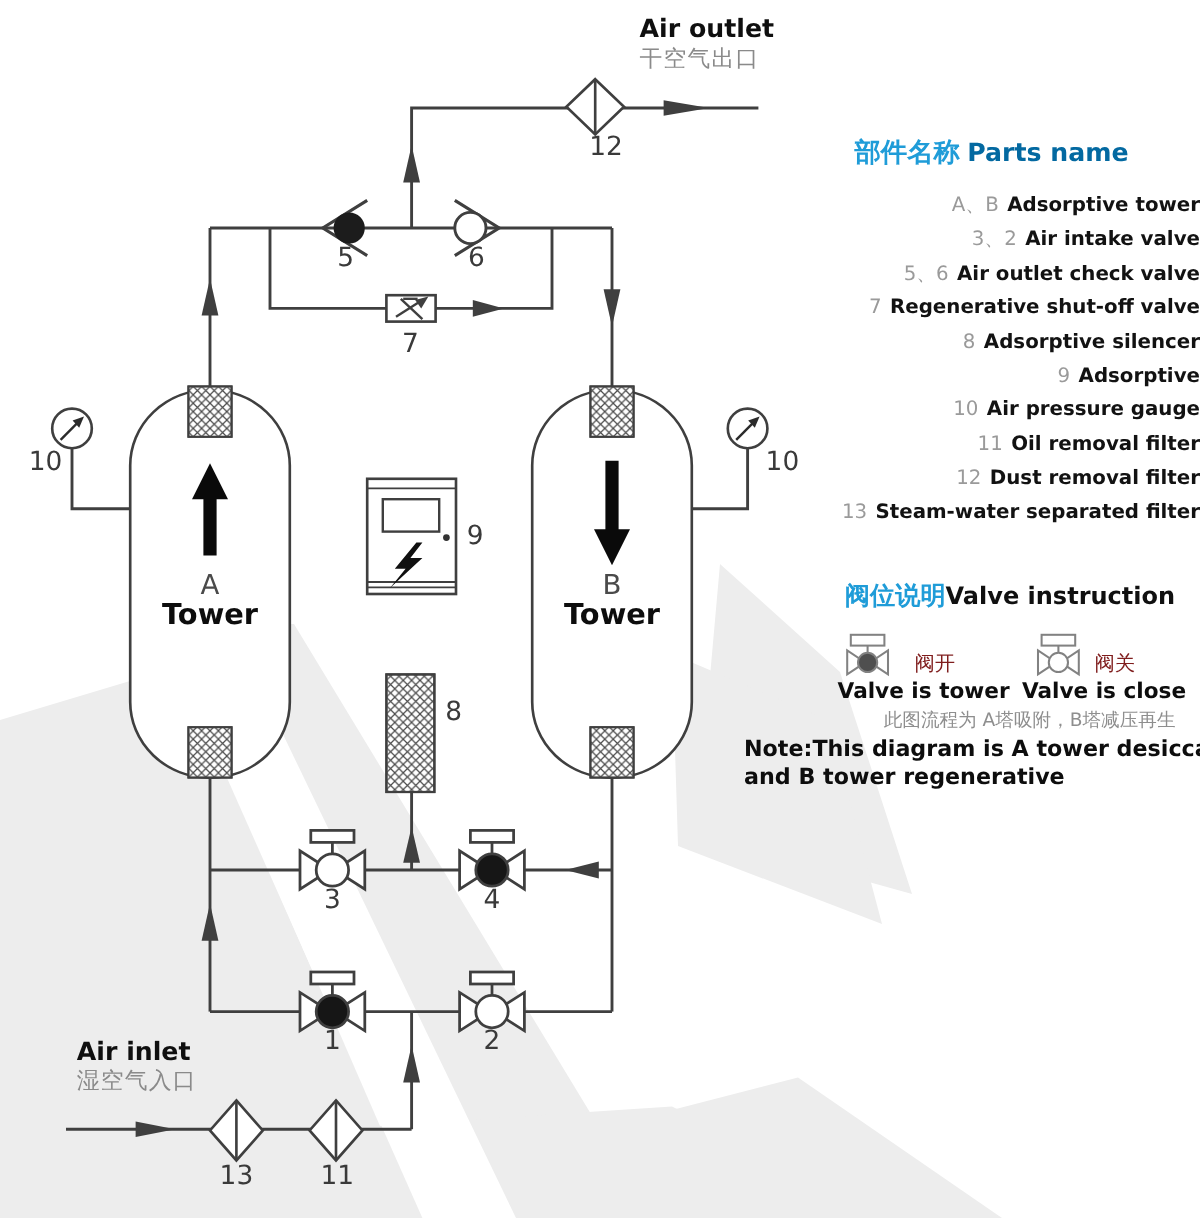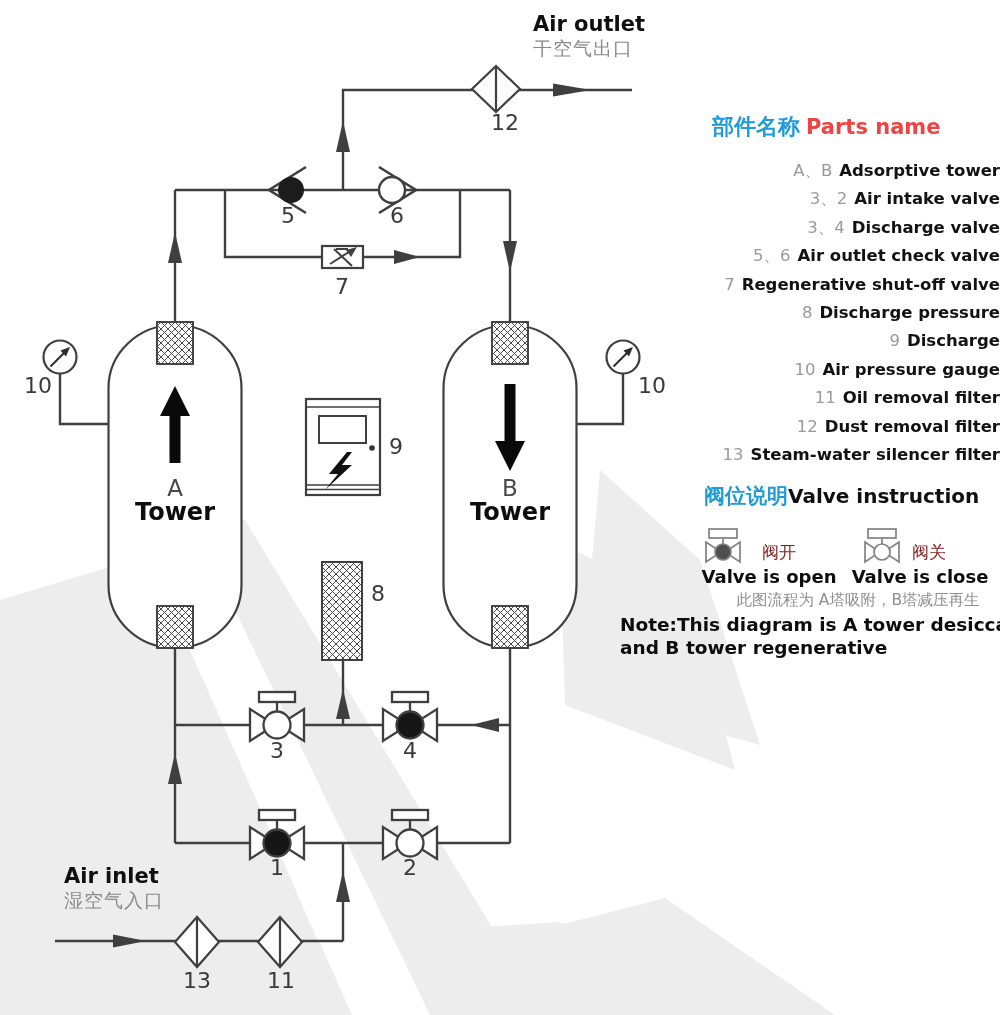--- a/index.html
+++ b/index.html
@@ -7,21 +7,21 @@
          font-family:"DejaVu Sans","Liberation Sans",sans-serif;color:#1a1a1a;}
   #stage svg{position:absolute;left:0;top:0;}
   .abs{position:absolute;white-space:nowrap;}
   .num-label{font-size:22px;color:#3a3a3a;width:34px;text-align:center;}
   .io-title{font-size:21px;font-weight:bold;color:#0f0f0f;}
   .io-sub{font-size:19px;color:#8a8a8a;letter-spacing:1px;}
   .tower-block{width:104px;text-align:center;}
   .tower-letter{font-size:23px;color:#4a4a4a;line-height:24px;}
   .tower-caption{font-size:24px;font-weight:bold;color:#0d0d0d;line-height:24px;}
   .panel-heading .zh{font-size:22px;font-weight:bold;color:#1f9cd8;}
-  .panel-heading .en{font-size:21px;font-weight:bold;color:#ef4444;margin-left:6px;}
+  .panel-heading .en{font-size:21px;font-weight:bold;color:#0369a1;margin-left:6px;}
   .parts-rows{width:322px;}
   .parts-row{height:28.4px;line-height:28.4px;text-align:right;white-space:nowrap;}
   .parts-row .num{font-size:16.5px;color:#9a9a9a;margin-right:7px;}
   .parts-row .name{font-size:16.5px;font-weight:bold;color:#121212;}
   .vi-heading .zh{font-size:21px;font-weight:bold;color:#1f9cd8;}
   .vi-heading .en{font-size:20px;font-weight:bold;color:#101010;}
   .legend-zh{font-size:17px;color:#7f1d1d;}
   .legend-state{font-size:18px;font-weight:bold;color:#0d0d0d;text-align:center;}
   .flow-note{width:300px;text-align:center;font-size:15.5px;color:#8e8e8e;}
   .note-text{font-size:18.5px;font-weight:bold;color:#0d0d0d;line-height:23px;}
@@ -233,39 +233,38 @@
   <div class="abs num-label" style="left:180px;top:968px;">13</div>
   <div class="abs num-label" style="left:264px;top:968px;">11</div>
 
   <div class="abs panel-heading" style="left:712px;top:112px;">
     <span class="zh">部件名称</span><span class="en">Parts name</span>
   </div>
 
   <div class="abs parts-rows" style="left:678px;top:157px;">
     <div class="parts-row"><span class="num">A、B</span><span class="name">Adsorptive tower</span></div>
     <div class="parts-row"><span class="num">3、2</span><span class="name">Air intake valve</span></div>
-    <div class="parts-row"><span class="num">3、4</span><span class="name">Discharge valve</span></div>
     <div class="parts-row"><span class="num">5、6</span><span class="name">Air outlet check valve</span></div>
     <div class="parts-row"><span class="num">7</span><span class="name">Regenerative shut-off valve</span></div>
-    <div class="parts-row"><span class="num">8</span><span class="name">Discharge pressure</span></div>
-    <div class="parts-row"><span class="num">9</span><span class="name">Discharge</span></div>
+    <div class="parts-row"><span class="num">8</span><span class="name">Adsorptive silencer</span></div>
+    <div class="parts-row"><span class="num">9</span><span class="name">Adsorptive</span></div>
     <div class="parts-row"><span class="num">10</span><span class="name">Air pressure gauge</span></div>
     <div class="parts-row"><span class="num">11</span><span class="name">Oil removal filter</span></div>
     <div class="parts-row"><span class="num">12</span><span class="name">Dust removal filter</span></div>
-    <div class="parts-row"><span class="num">13</span><span class="name">Steam-water silencer filter</span></div>
+    <div class="parts-row"><span class="num">13</span><span class="name">Steam-water separated filter</span></div>
   </div>
 
   <div class="abs vi-heading" style="left:704px;top:482px;">
     <span class="zh">阀位说明</span><span class="en">Valve instruction</span>
   </div>
 
   <div class="abs legend-zh" style="left:762px;top:541px;">阀开</div>
   <div class="abs legend-zh" style="left:912px;top:541px;">阀关</div>
 
-  <div class="abs legend-state" style="left:698px;top:566px;width:142px;">Valve is open</div>
+  <div class="abs legend-state" style="left:698px;top:566px;width:142px;">Valve is tower</div>
   <div class="abs legend-state" style="left:845px;top:566px;width:150px;">Valve is close</div>
 
   <div class="abs flow-note" style="left:708px;top:590px;">此图流程为 A塔吸附，B塔减压再生</div>
 
   <div class="abs" style="left:620px;top:613px;">
     <div class="note-text">Note:This diagram is A tower desiccant</div>
     <div class="note-text">and B tower regenerative</div>
   </div>
 
 </div>

